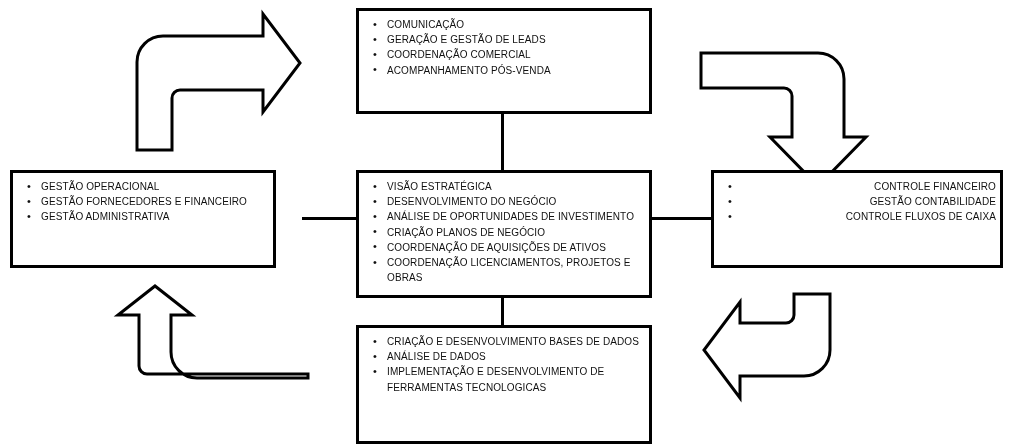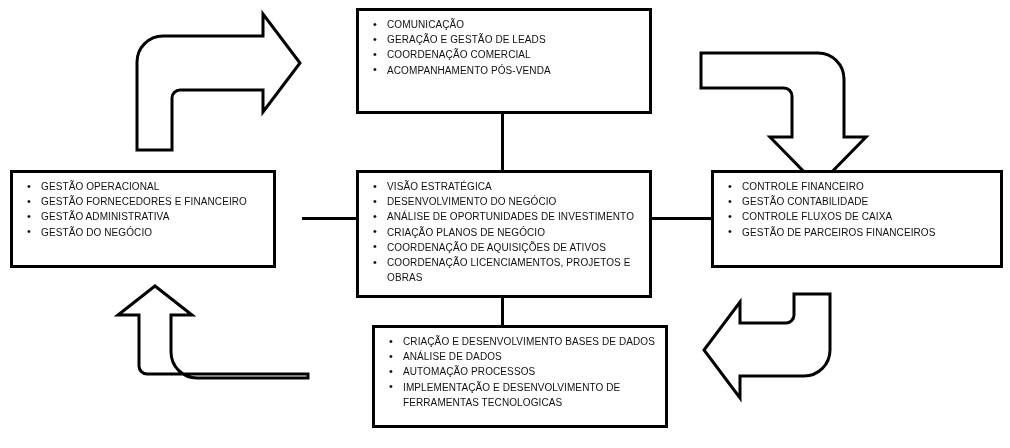--- a/index.html
+++ b/index.html
@@ -134,46 +134,43 @@
       <li>COORDENAÇÃO COMERCIAL</li>
       <li>ACOMPANHAMENTO PÓS-VENDA</li>
     </ul>
   </div>
 
   <div class="node-box" style="left:10px; top:170px; width:266px; height:98px;">
     <ul class="node-list">
       <li>GESTÃO OPERACIONAL</li>
       <li>GESTÃO FORNECEDORES E FINANCEIRO</li>
       <li>GESTÃO ADMINISTRATIVA</li>
-      <li>GESTÃO DO NEGÓCIO</li>
     </ul>
   </div>
 
   <div class="node-box" style="left:356px; top:170px; width:296px; height:128px;">
     <ul class="node-list">
       <li>VISÃO ESTRATÉGICA</li>
       <li>DESENVOLVIMENTO DO NEGÓCIO</li>
       <li>ANÁLISE DE OPORTUNIDADES DE INVESTIMENTO</li>
       <li>CRIAÇÃO PLANOS DE NEGÓCIO</li>
       <li>COORDENAÇÃO DE AQUISIÇÕES DE ATIVOS</li>
       <li>COORDENAÇÃO LICENCIAMENTOS, PROJETOS E OBRAS</li>
     </ul>
   </div>
 
-  <div class="node-box" style="left:711px; top:170px; width:292px; height:98px;">
+  <div class="node-box" style="left:711px; top:170px; width:292px; height:98px;text-align:right;">
     <ul class="node-list">
       <li>CONTROLE FINANCEIRO</li>
       <li>GESTÃO CONTABILIDADE</li>
       <li>CONTROLE FLUXOS DE CAIXA</li>
-      <li>GESTÃO DE PARCEIROS FINANCEIROS</li>
     </ul>
   </div>
 
-  <div class="node-box" style="left:372px; top:325px; width:296px; height:103px;">
+  <div class="node-box" style="left:356px; top:325px; width:296px; height:119px;">
     <ul class="node-list">
       <li>CRIAÇÃO E DESENVOLVIMENTO BASES DE DADOS</li>
       <li>ANÁLISE DE DADOS</li>
-      <li>AUTOMAÇÃO PROCESSOS</li>
       <li>IMPLEMENTAÇÃO E DESENVOLVIMENTO DE FERRAMENTAS TECNOLOGICAS</li>
     </ul>
   </div>
 
 </div>
 
 </body></html>

